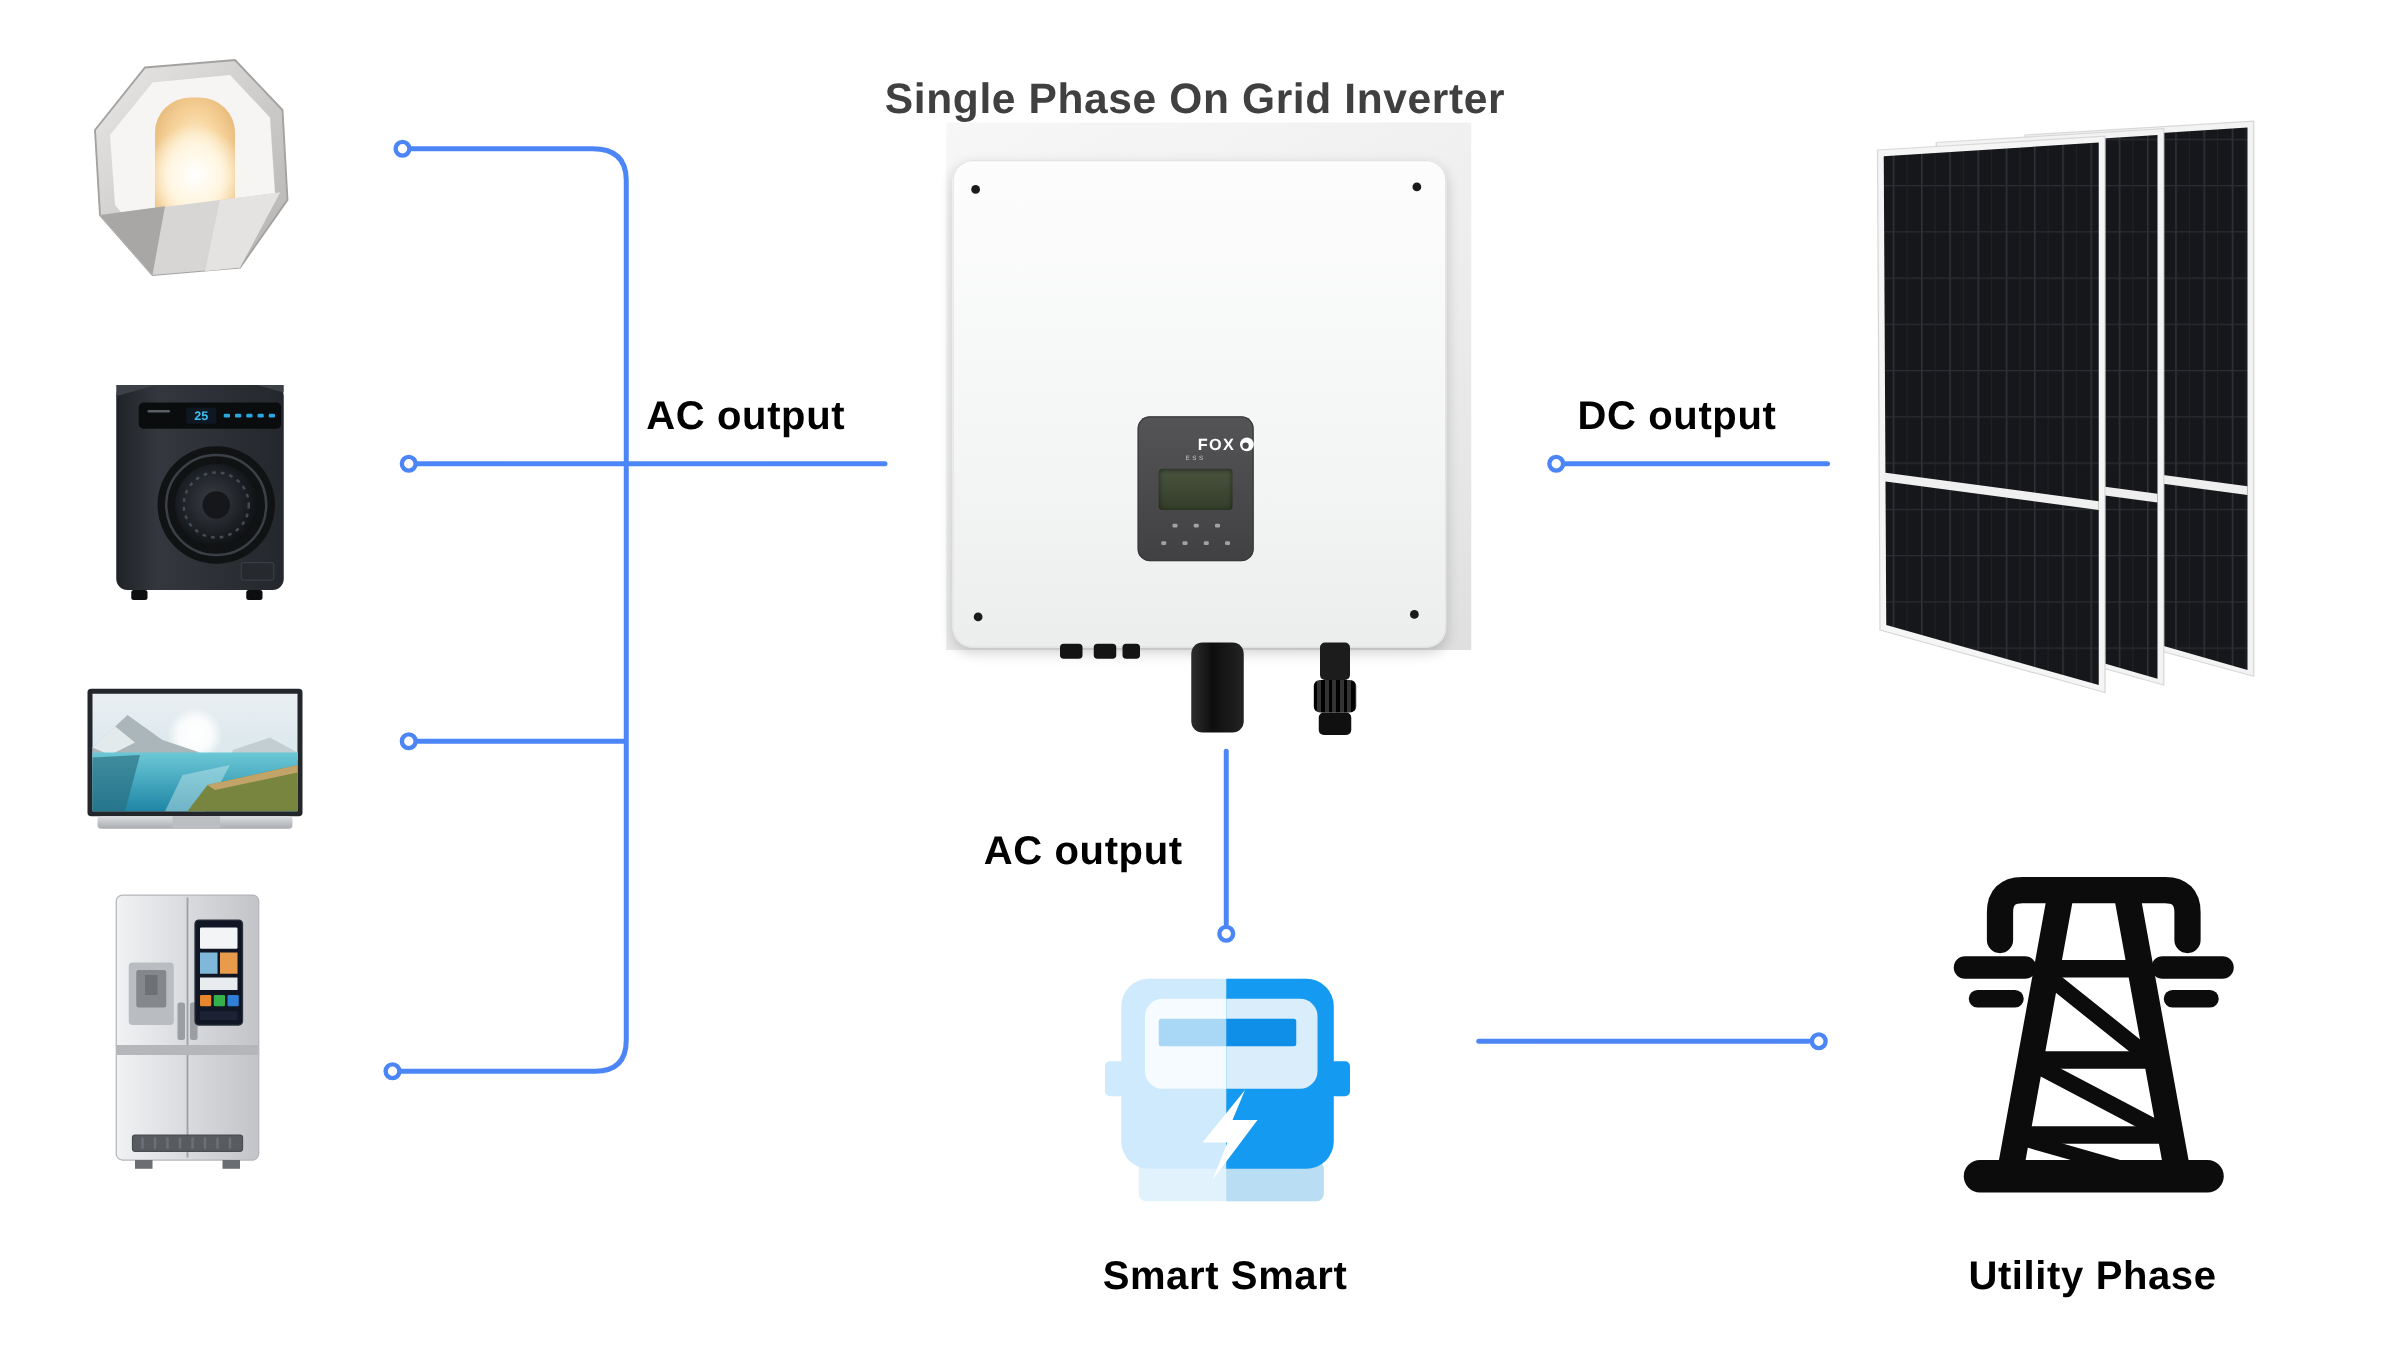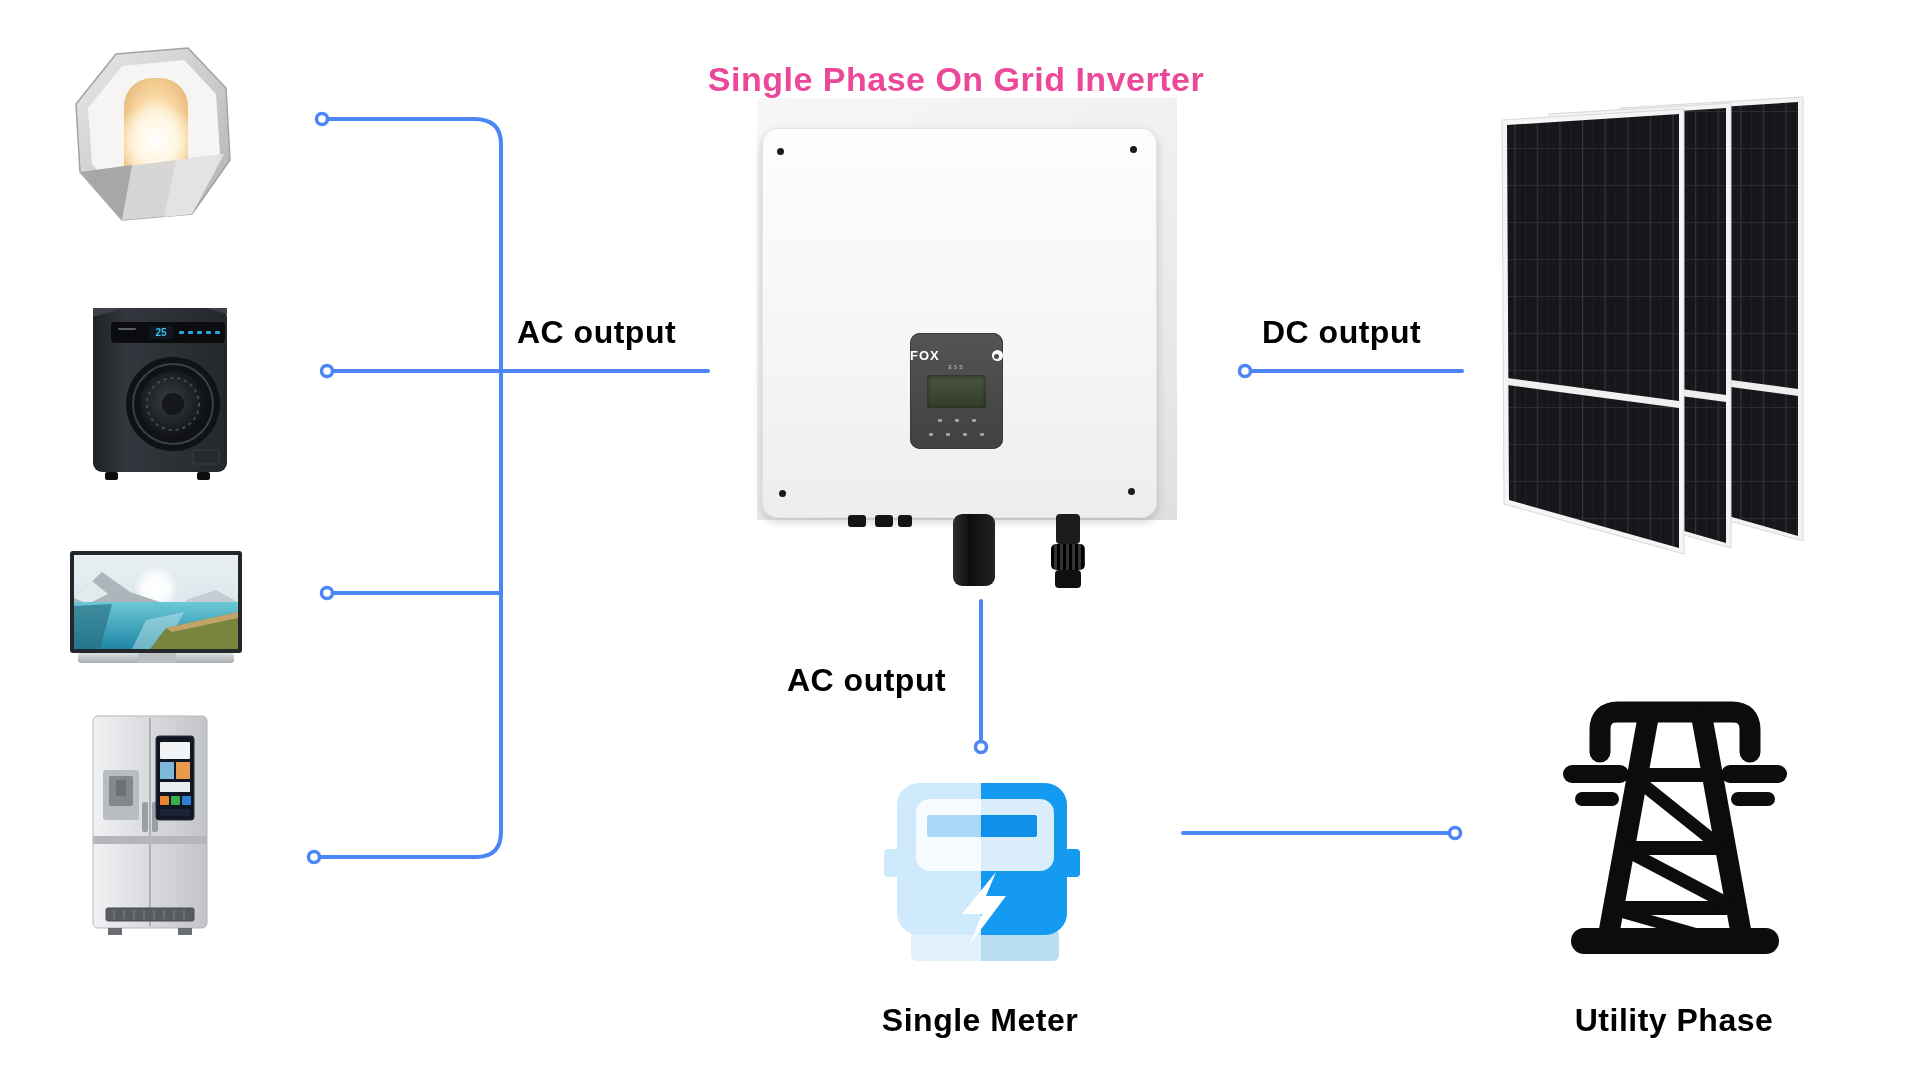--- a/index.html
+++ b/index.html
@@ -1,34 +1,34 @@
 <!DOCTYPE html>
 <html><head>
 <meta charset="utf-8">
 <style>
   html,body{margin:0;padding:0;background:#fff;}
   .canvas{position:relative;width:1920px;height:1080px;background:#ffffff;overflow:hidden;
           font-family:"Liberation Sans",sans-serif;}
   .abs{position:absolute;}
   .label{position:absolute;font-weight:700;font-size:32px;color:#000000;white-space:nowrap;letter-spacing:.5px;}
-  .title{position:absolute;font-weight:700;font-size:34px;color:#ec4899;letter-spacing:.5px;white-space:nowrap;
+  .title{position:absolute;font-weight:700;font-size:34px;color:#404040;letter-spacing:.5px;white-space:nowrap;
          left:956px;top:60px;transform:translateX(-50%);}
   .center{transform:translateX(-50%);}
 
   
   .inv-photo{left:757px;top:98px;width:420px;height:422px;
              background:linear-gradient(150deg,#f7f7f7 0%,#efefef 45%,#e6e6e6 80%,#dfdfdf 100%);}
   .inv-body{left:5px;top:30px;width:395px;height:390px;border-radius:16px;
             background:linear-gradient(180deg,#fdfdfd 0%,#f4f5f5 60%,#eceeee 100%);
             box-shadow:0 4px 10px rgba(0,0,0,.18), inset 0 0 0 1px #e3e4e4;}
   .screw{width:7px;height:7px;border-radius:50%;background:#1b1b1b;position:absolute;}
   .inv-panel{left:148px;top:205px;width:93px;height:116px;border-radius:10px;position:absolute;
              background:linear-gradient(180deg,#545456 0%,#414143 100%);
              box-shadow:inset 0 0 0 1px #39393c;}
-  .inv-logo{display:flex;justify-content:space-between;align-items:center;gap:4px;margin-top:15px;}
+  .inv-logo{display:flex;justify-content:flex-end;align-items:center;gap:4px;margin-top:15px;}
   .inv-logo .fox{color:#fff;font-weight:700;font-size:13px;letter-spacing:1px;}
   .swirl{width:11px;height:11px;border-radius:50%;background:#fff;position:relative;}
   .swirl:after{content:"";position:absolute;left:2px;top:4px;width:5px;height:5px;border-radius:50%;background:#49494b;}
   .inv-ess{text-align:center;color:rgba(255,255,255,.65);font-size:5px;letter-spacing:2px;margin-top:1px;}
   .inv-lcd{position:absolute;left:17px;top:42px;width:59px;height:33px;border-radius:3px;
            background:linear-gradient(180deg,#4a5540 0%,#333d29 100%);
            box-shadow:inset 0 1px 4px rgba(0,0,0,.55);}
   .btnrow{position:absolute;left:0;width:100%;display:flex;justify-content:center;gap:13px;}
   .btn-dot{width:4px;height:3px;border-radius:1px;background:rgba(255,255,255,.5);}
   .nub{position:absolute;background:#141414;border-radius:3px;}
@@ -62,21 +62,21 @@
       <circle cx="314" cy="857" r="5.5"></circle>
       <circle cx="1245" cy="371" r="5.5"></circle>
       <circle cx="981" cy="747" r="5.5"></circle>
       <circle cx="1455" cy="833" r="5.5"></circle>
     </g>
   </svg>
 
   <div class="label" style="left:517px;top:314px;">AC output</div>
   <div class="label" style="left:1262px;top:314px;">DC output</div>
   <div class="label" style="left:787px;top:662px;">AC output</div>
-  <div class="label center" style="left:980px;top:1002px;">Single Meter</div>
+  <div class="label center" style="left:980px;top:1002px;">Smart Smart</div>
   <div class="label center" style="left:1674px;top:1002px;">Utility Phase</div>
 
   <svg class="abs" style="left:72px;top:44px;" width="162" height="185" viewBox="0 0 162 185">
     <defs>
       <linearGradient id="lampMetal" x1="0" y1="0" x2="1" y2="1">
         <stop offset="0" stop-color="#e9e8e6"></stop>
           <stop offset="1" stop-color="#b3b2b0"></stop>
       </linearGradient>
       <radialGradient id="lampGlow" cx="50%" cy="52%" r="60%">
         <stop offset="0" stop-color="#ffffff"></stop>

